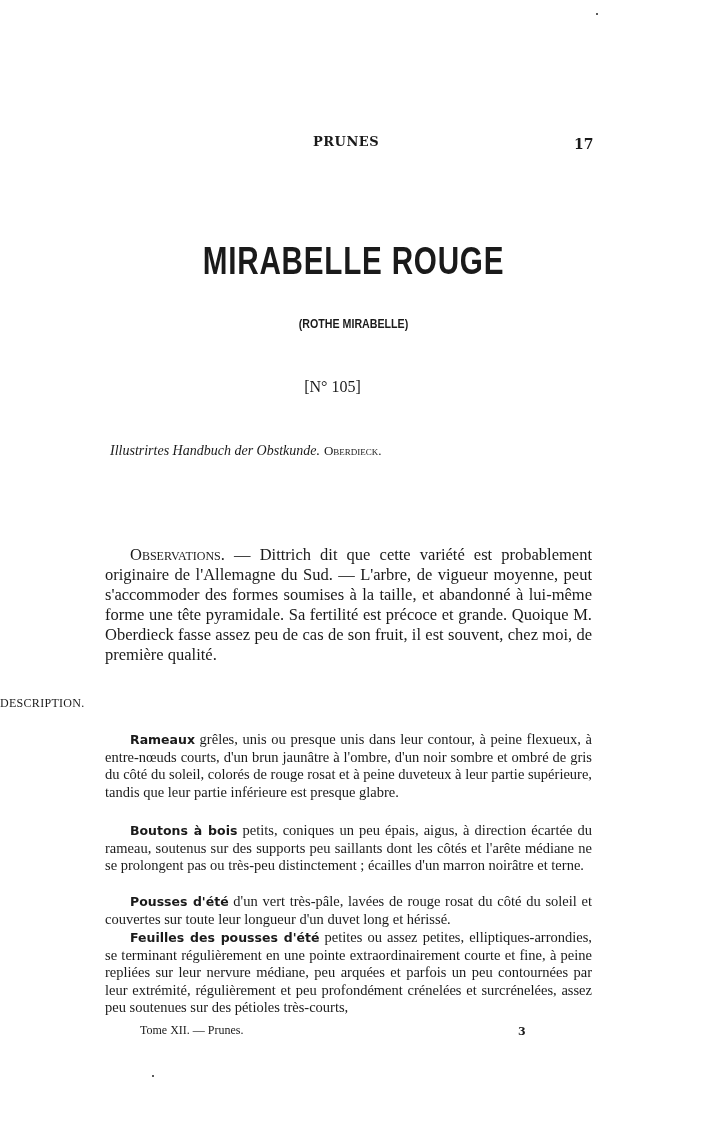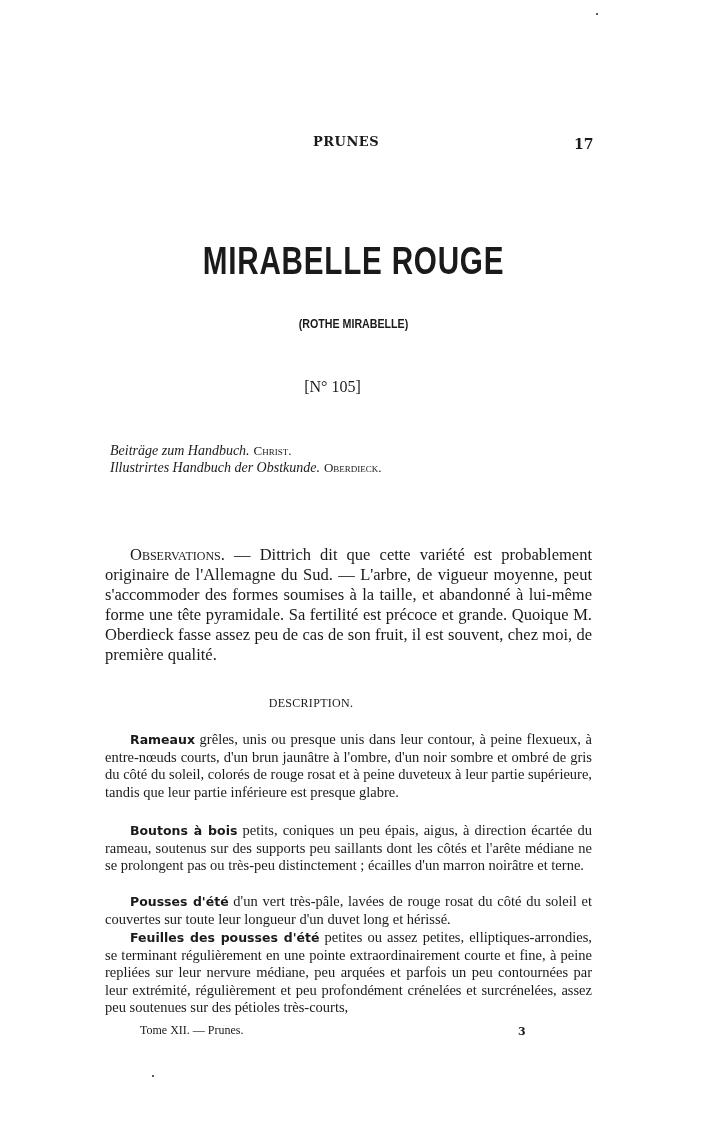--- a/index.html
+++ b/index.html
@@ -12,21 +12,21 @@
            font-weight: bold; font-size: 38px; transform: scaleX(0.78); letter-spacing: 1px; }
   .subtitle { top: 316px; left: 0; width: 707px; text-align: center; font-family: "Liberation Sans", sans-serif;
               font-weight: bold; font-size: 13px; transform: scaleX(0.82); }
   .number { top: 378px; left: 0; width: 665px; text-align: center; font-size: 16px; font-family: "Liberation Serif", serif; }
   .refs { top: 442px; left: 110px; font-size: 12.5px; line-height: 17px; }
   .refs .ital { font-style: italic; font-family: "Liberation Serif", serif; font-size: 14px; }
   .refs .sc { font-variant: small-caps; font-family: "Liberation Serif", serif; font-size: 13px; }
   .para { left: 105px; width: 487px; text-align: justify; font-family: "Liberation Serif", serif; }
   .obs { top: 545px; font-size: 16.5px; line-height: 20px; text-indent: 25px; }
   .obs .sc { font-variant: small-caps; }
-  .desc-head { top: 696px; left: 0; width: 622px; text-align: center; font-size: 12px; font-family: "Liberation Serif", serif; letter-spacing: 0.3px; }
+  .desc-head { top: 696px; left: 0; width: 622px; font-size: 12px; font-family: "Liberation Serif", serif; letter-spacing: 0.3px; }
   .desc { font-size: 14.5px; line-height: 17.6px; text-indent: 25px; }
   .desc b { font-family: "DejaVu Sans", sans-serif; font-size: 12.5px; font-weight: bold; }
   .d1 { top: 731px; }
   .d2 { top: 822px; }
   .d3 { top: 893px; }
   .d4 { top: 929px; }
   .footer-vol { top: 1023px; left: 120px; font-size: 12px; font-family: "Liberation Serif", serif; margin-left: 20px; }
   .footer-sig { top: 1025px; left: 518px; font-size: 11px; font-weight: bold; }
   .speck { width: 2px; height: 2px; background: #222; border-radius: 50%; }
 </style>
@@ -35,24 +35,20 @@
 
 <div class="abs running-head">PRUNES</div>
 <div class="abs page-num">17</div>
 
 <div class="abs title">MIRABELLE ROUGE</div>
 <div class="abs subtitle">(ROTHE MIRABELLE)</div>
 <div class="abs number">[N° 105]</div>
 
 <div class="abs refs">
   <div>
-    <span class="ital">Beiträge zum Handbuch.</span>
-    <span class="sc">Christ.</span>
-  </div>
-  <div>
     <span class="ital">Illustrirtes Handbuch der Obstkunde.</span>
     <span class="sc">Oberdieck.</span>
   </div>
 </div>
 
 <div class="abs para obs"><span class="sc">Observations.</span><span> — Dittrich dit que cette variété est probablement originaire de l'Allemagne du Sud. — L'arbre, de vigueur moyenne, peut s'accommoder des formes soumises à la taille, et abandonné à lui-même forme une tête pyramidale. Sa fertilité est précoce et grande. Quoique M. Oberdieck fasse assez peu de cas de son fruit, il est souvent, chez moi, de première qualité.</span></div>
 
 <div class="abs desc-head">DESCRIPTION.</div>
 
 <div class="abs para desc d1"><b>Rameaux</b><span> grêles, unis ou presque unis dans leur contour, à peine flexueux, à entre-nœuds courts, d'un brun jaunâtre à l'ombre, d'un noir sombre et ombré de gris du côté du soleil, colorés de rouge rosat et à peine duveteux à leur partie supérieure, tandis que leur partie inférieure est presque glabre.</span></div>

